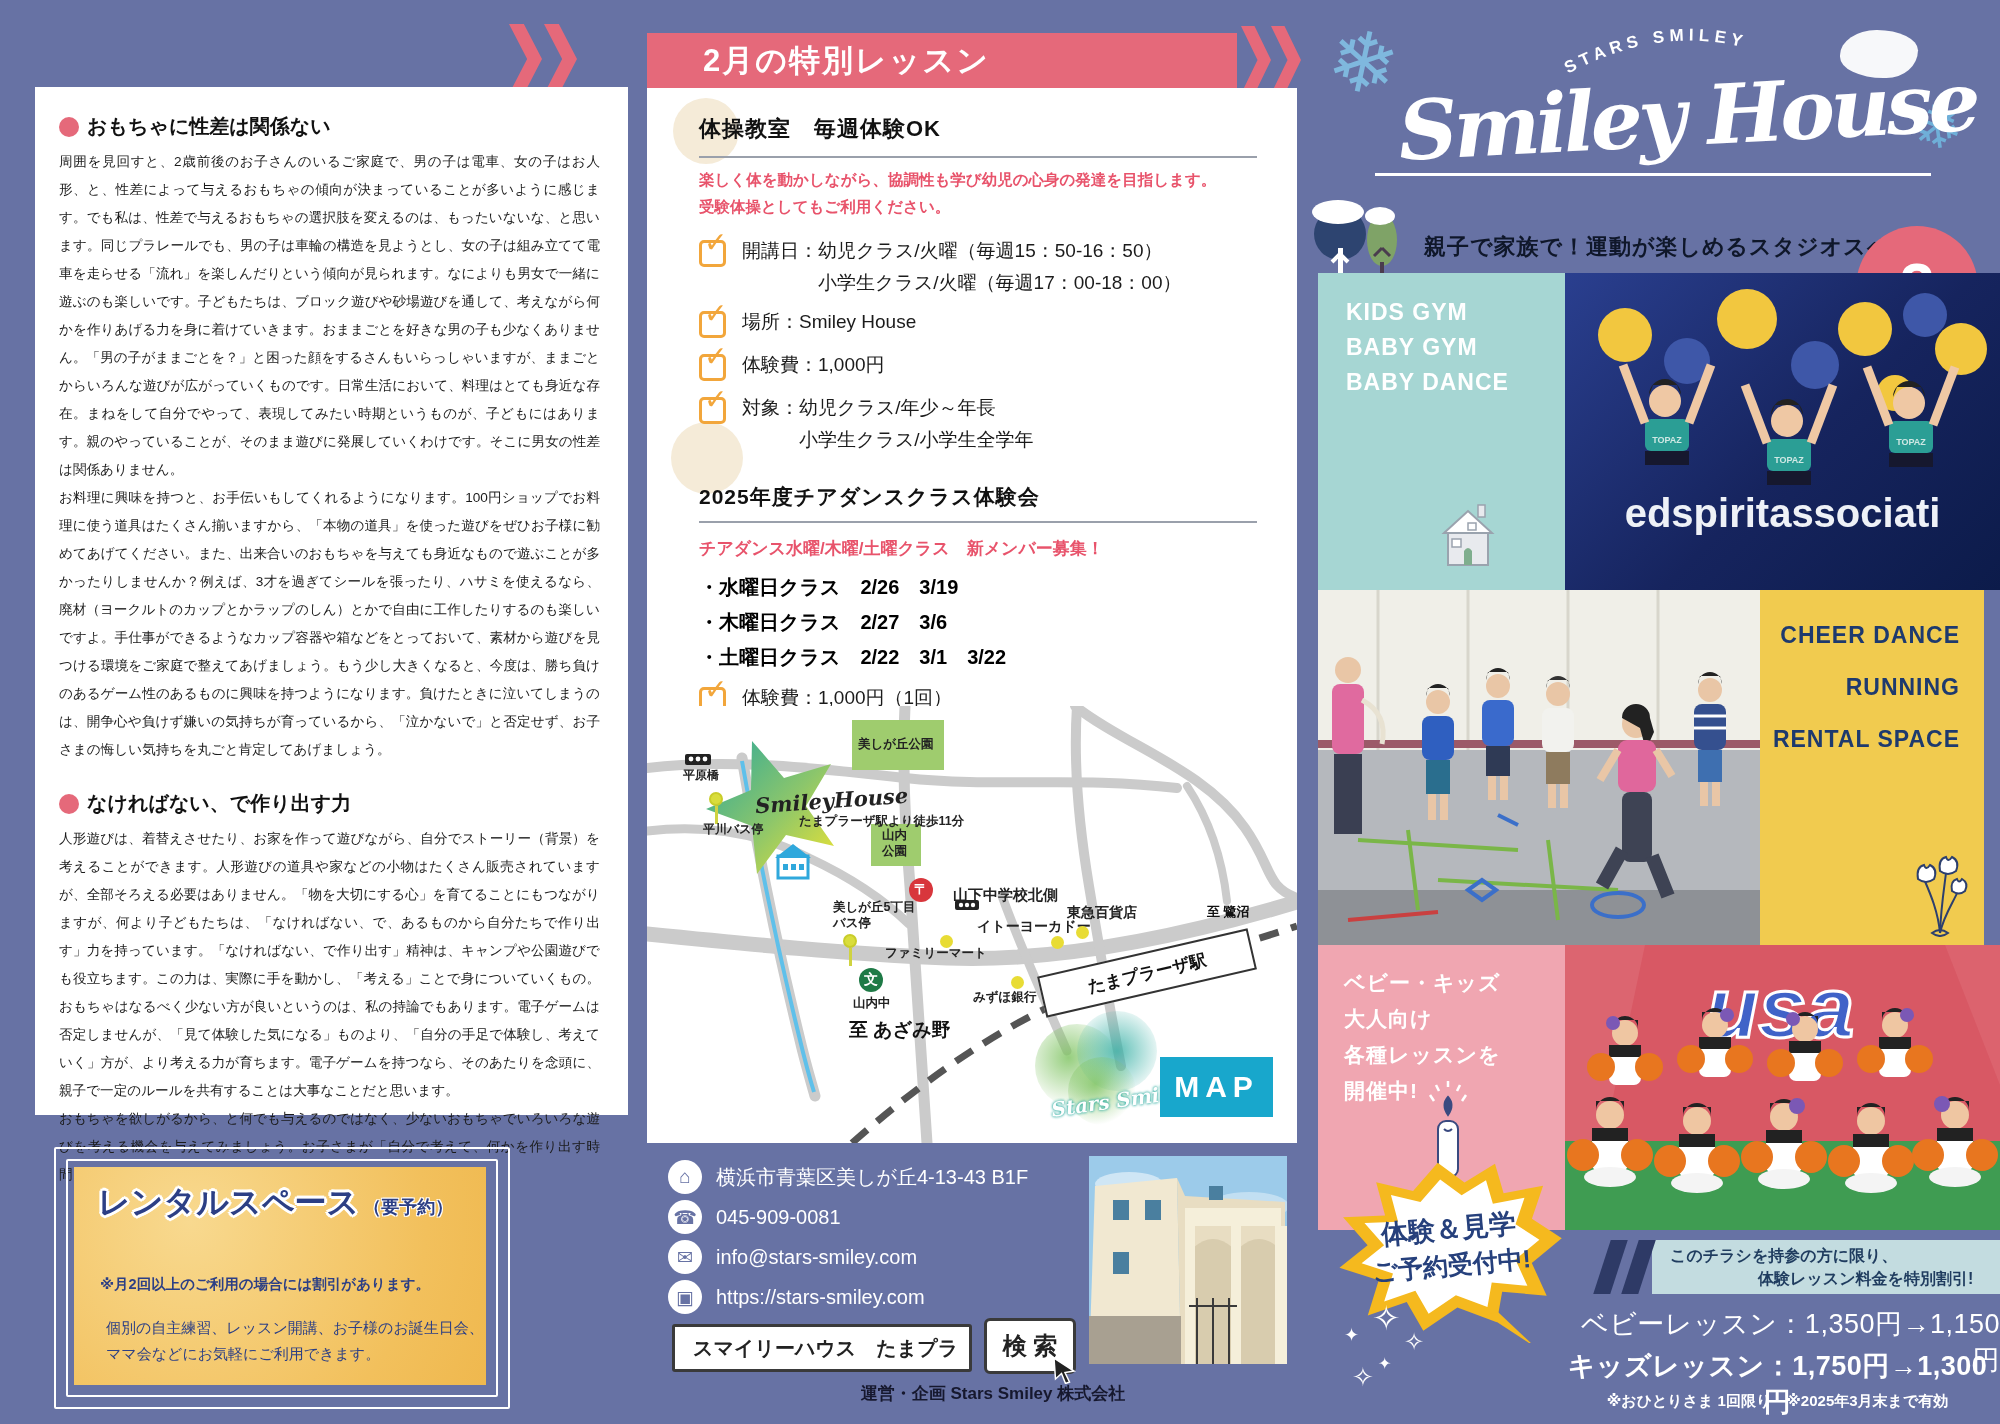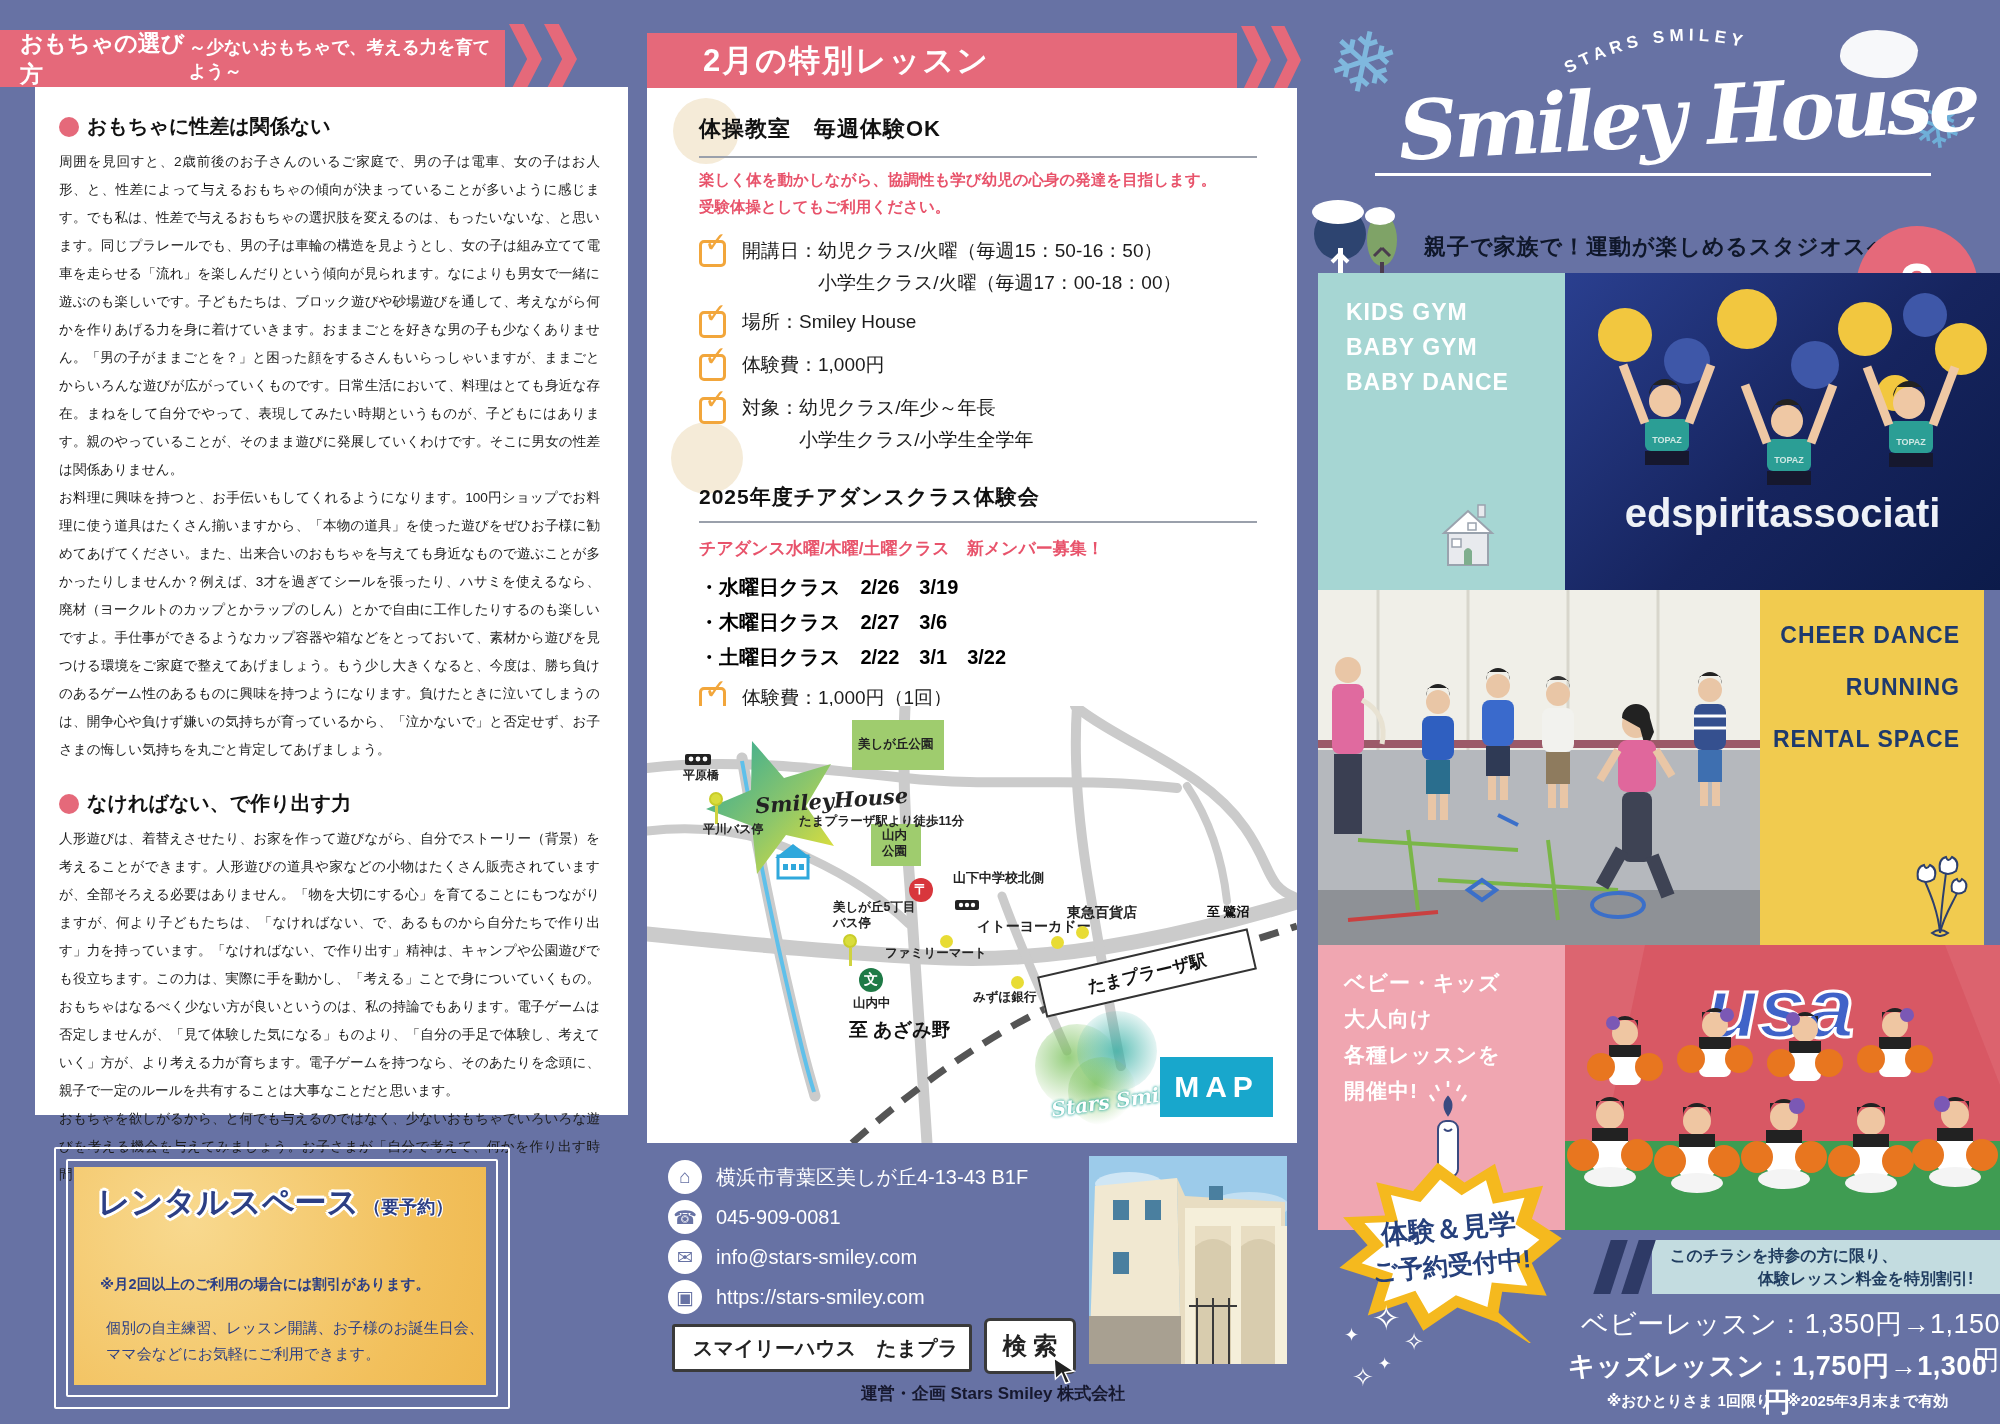--- a/index.html
+++ b/index.html
@@ -46,24 +46,20 @@
   
   .script{font-family:"DejaVu Serif","Liberation Serif",serif;font-style:italic;font-weight:bold;color:#fff;}
   .blocktxt{color:#fff;font-weight:bold;letter-spacing:1px;}
   .navytxt{color:#1E3A6E;font-weight:bold;letter-spacing:1px;}
 </style>
 </head>
 <body>
 
 <div class="page">
 
-  <div class="abs hdrbar" style="left:0;top:30px;width:505px;height:57px;padding-left:20px;box-sizing:border-box;gap:2px;">
-    <span style="font-size:23px;font-weight:bold;">おもちゃの選び方</span>
-    <span style="font-size:17.5px;font-weight:bold;">～少ないおもちゃで、考える力を育てよう～</span>
-  </div>
   <div class="abs chev" style="left:509px;top:24px;width:33px;height:70px;"></div>
   <div class="abs chev" style="left:544px;top:24px;width:33px;height:70px;"></div>
 
   <div class="abs white leftbody" style="left:35px;top:87px;width:593px;height:1028px;">
     <div class="sec-head">
       <span class="sec-dot"></span>
       <span>おもちゃに性差は関係ない</span>
     </div>
     <p>周囲を見回すと、2歳前後のお子さんのいるご家庭で、男の子は電車、女の子はお人形、と、性差によって与えるおもちゃの傾向が決まっていることが多いように感じます。でも私は、性差で与えるおもちゃの選択肢を変えるのは、もったいないな、と思います。同じプラレールでも、男の子は車輪の構造を見ようとし、女の子は組み立てて電車を走らせる「流れ」を楽しんだりという傾向が見られます。なによりも男女で一緒に遊ぶのも楽しいです。子どもたちは、ブロック遊びや砂場遊びを通して、考えながら何かを作りあげる力を身に着けていきます。おままごとを好きな男の子も少なくありません。「男の子がままごとを？」と困った顔をするさんもいらっしゃいますが、ままごとからいろんな遊びが広がっていくものです。日常生活において、料理はとても身近な存在。まねをして自分でやって、表現してみたい時期というものが、子どもにはあります。親のやっていることが、そのまま遊びに発展していくわけです。そこに男女の性差は関係ありません。</p>
     <p>お料理に興味を持つと、お手伝いもしてくれるようになります。100円ショップでお料理に使う道具はたくさん揃いますから、「本物の道具」を使った遊びをぜひお子様に勧めてあげてください。また、出来合いのおもちゃを与えても身近なもので遊ぶことが多かったりしませんか？例えば、3才を過ぎてシールを張ったり、ハサミを使えるなら、廃材（ヨークルトのカップとかラップのしん）とかで自由に工作したりするのも楽しいですよ。手仕事ができるようなカップ容器や箱などをとっておいて、素材から遊びを見つける環境をご家庭で整えてあげましょう。もう少し大きくなると、今度は、勝ち負けのあるゲーム性のあるものに興味を持つようになります。負けたときに泣いてしまうのは、開争心や負けず嫌いの気持ちが育っているから、「泣かないで」と否定せず、お子さまの悔しい気持ちを丸ごと肯定してあげましょう。</p>
@@ -224,21 +220,21 @@
       <span class="sign"></span>
         <span class="pole"></span>
     </div>
     <div class="maplabel" style="left: 56px; top: 116px; font-size: 12px; font-weight: bold; white-space: pre-line;">平川バス停</div>
     <div class="maplabel" style="left: 211px; top: 31px; font-size: 12.5px; font-weight: bold; white-space: pre-line;">美しが丘公園</div>
     <div class="maplabel" style="left: 235px; top: 122px; font-size: 12.5px; font-weight: bold; text-align: center; white-space: pre-line;">山内
 公園</div>
     <div class="abs" style="left:262px;top:172px;width:24px;height:24px;border-radius:50%;background:#D8363C;color:#fff;font-size:14px;font-weight:bold;display:flex;align-items:center;justify-content:center;">
       <span>〒</span>
       </div>
-    <div class="maplabel" style="left: 306px; top: 164px; font-size: 13px; font-weight: bold; white-space: pre-line;">山下中学校北側</div>
+    <div class="maplabel" style="left: 306px; top: 180px; font-size: 15px; font-weight: bold; white-space: pre-line;">山下中学校北側</div>
     <div class="maplabel" style="left: 186px; top: 194px; font-size: 12.5px; font-weight: bold; white-space: pre-line;">美しが丘5丁目
 バス停</div>
     <div class="busstop" style="left:196px;top:228px;">
         <span class="sign"></span>
         <span class="pole"></span>
       </div>
     <span class="ydot" style="left:293px;top:229px;"></span>
     <div class="maplabel" style="left: 238px; top: 240px; font-size: 12.5px; font-weight: bold; white-space: pre-line;">ファミリーマート</div>
     <span class="ydot" style="left:404px;top:230px;"></span>
     <div class="maplabel" style="left: 330px; top: 212px; font-size: 14px; font-weight: bold; white-space: pre-line;">イトーヨーカドー</div>

